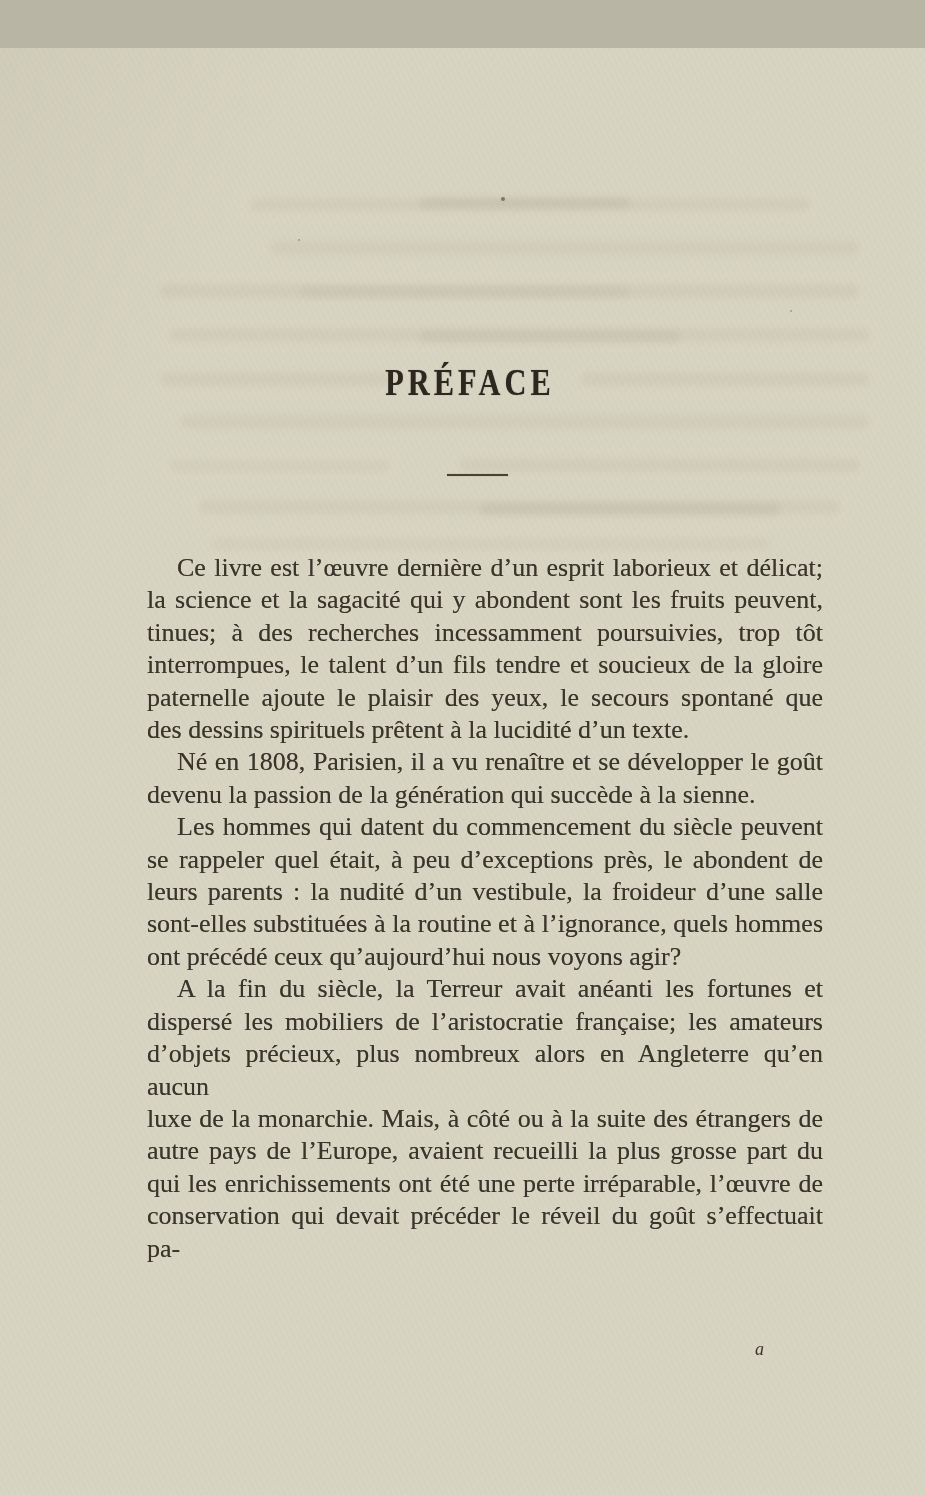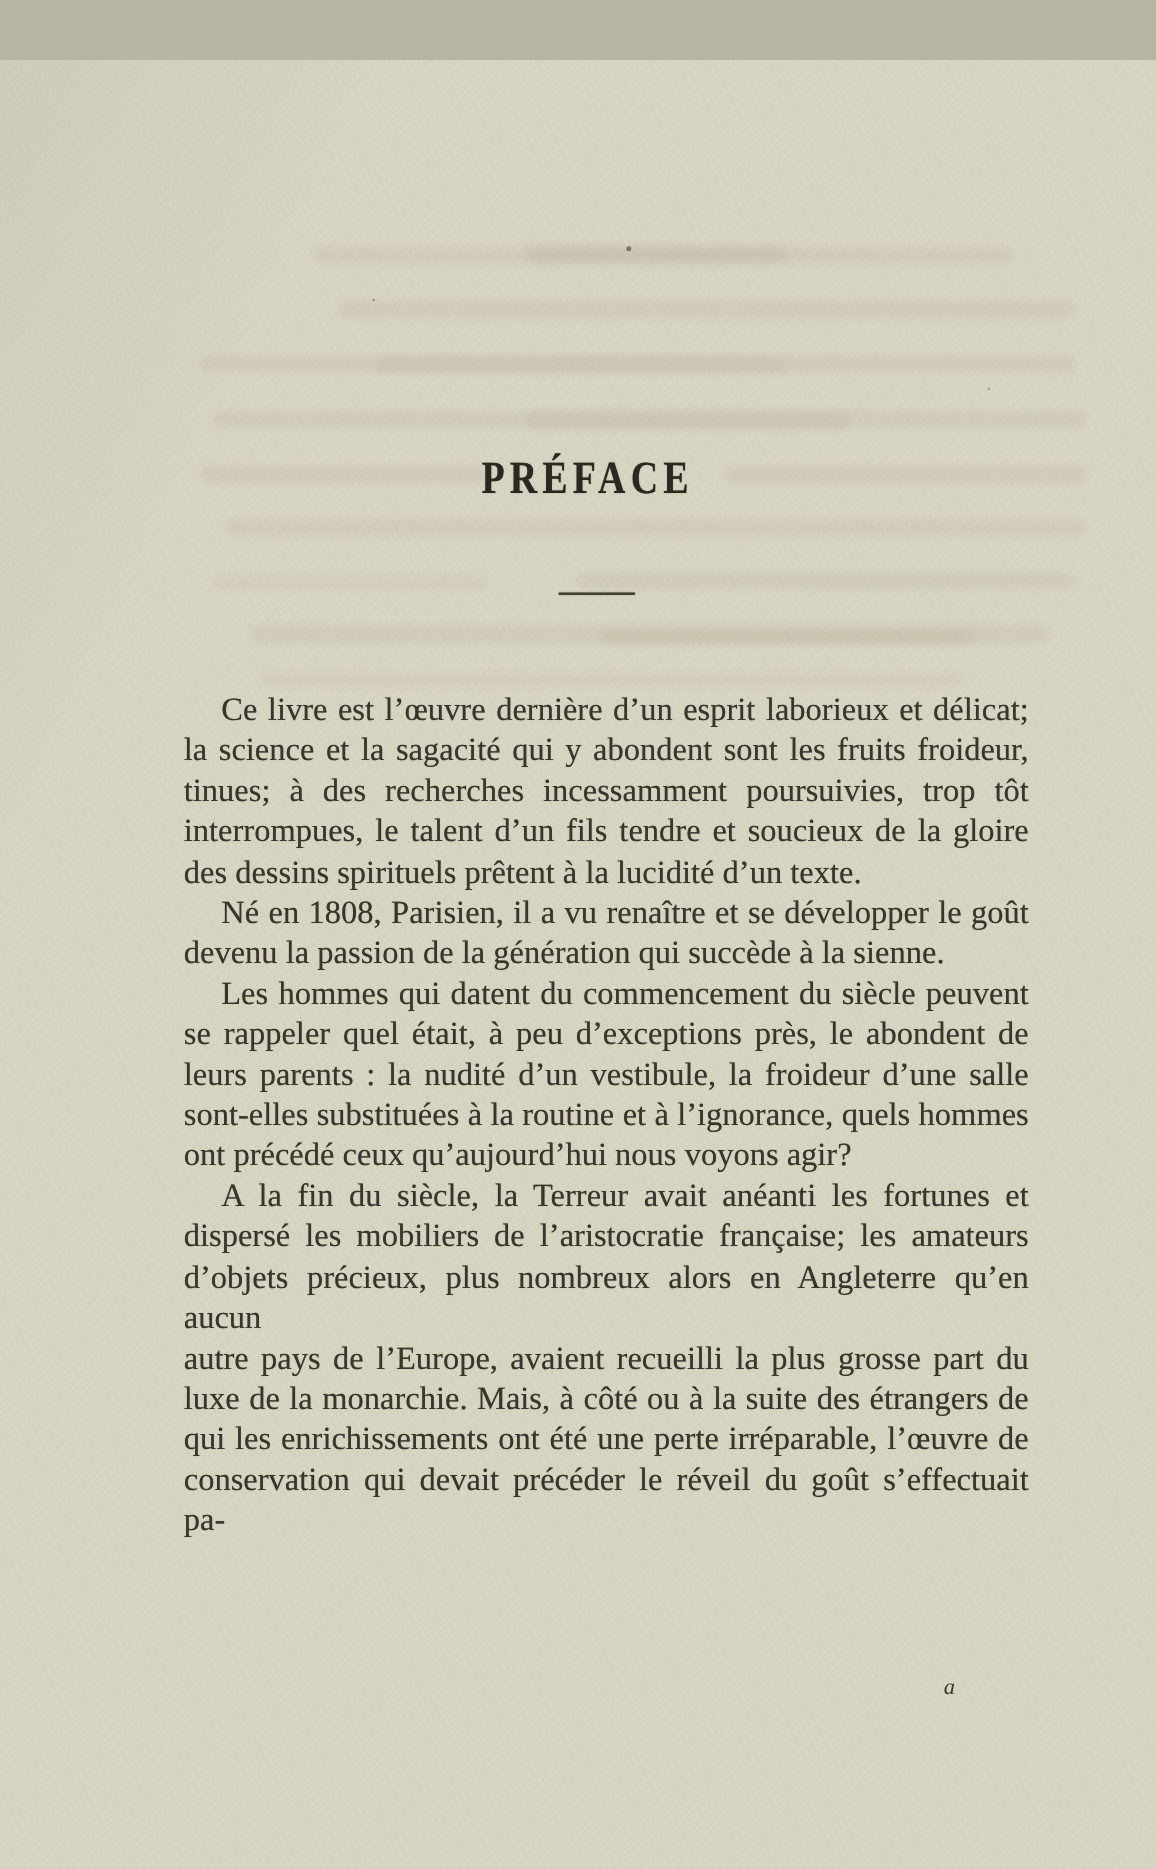--- a/index.html
+++ b/index.html
@@ -101,42 +101,43 @@
     <div class="speck" style="left:790px; top:262px; width:2px; height:2px; opacity:0.45;"></div>
   </div>
 
   <div class="page-title">PRÉFACE</div>
 
   <div class="divider-rule"></div>
 
   <div class="body-text">
       <div class="paragraph">
         <div class="line first">Ce livre est l’œuvre dernière d’un esprit laborieux et délicat;</div>
-        <div class="line">la science et la sagacité qui y abondent sont les fruits froideur,</div>
+        <div class="line">la science et la sagacité qui y abondent sont les fruits peuvent,</div>
         <div class="line">tinues; à des recherches incessamment poursuivies, trop tôt</div>
         <div class="line">interrompues, le talent d’un fils tendre et soucieux de la gloire</div>
+        <div class="line">paternelle ajoute le plaisir des yeux, le secours spontané que</div>
         <div class="line short">des dessins spirituels prêtent à la lucidité d’un texte.</div>
       </div>
       <div class="paragraph">
         <div class="line first">Né en 1808, Parisien, il a vu renaître et se développer le goût</div>
         <div class="line short">devenu la passion de la génération qui succède à la sienne.</div>
       </div>
       <div class="paragraph">
         <div class="line first">Les hommes qui datent du commencement du siècle peuvent</div>
         <div class="line">se rappeler quel était, à peu d’exceptions près, le abondent de</div>
         <div class="line">leurs parents : la nudité d’un vestibule, la froideur d’une salle</div>
         <div class="line">sont-elles substituées à la routine et à l’ignorance, quels hommes</div>
         <div class="line short">ont précédé ceux qu’aujourd’hui nous voyons agir?</div>
       </div>
       <div class="paragraph">
         <div class="line first">A la fin du siècle, la Terreur avait anéanti les fortunes et</div>
         <div class="line">dispersé les mobiliers de l’aristocratie française; les amateurs</div>
         <div class="line">d’objets précieux, plus nombreux alors en Angleterre qu’en aucun</div>
+        <div class="line">luxe de la monarchie. Mais, à côté ou à la suite des étrangers de</div>
         <div class="line">autre pays de l’Europe, avaient recueilli la plus grosse part du</div>
-        <div class="line">luxe de la monarchie. Mais, à côté ou à la suite des étrangers de</div>
         <div class="line">qui les enrichissements ont été une perte irréparable, l’œuvre de</div>
         <div class="line">conservation qui devait précéder le réveil du goût s’effectuait pa-</div>
       </div>
     </div>
 
   <div class="signature-mark">a</div>
 
 </div>
 
 </body></html>

